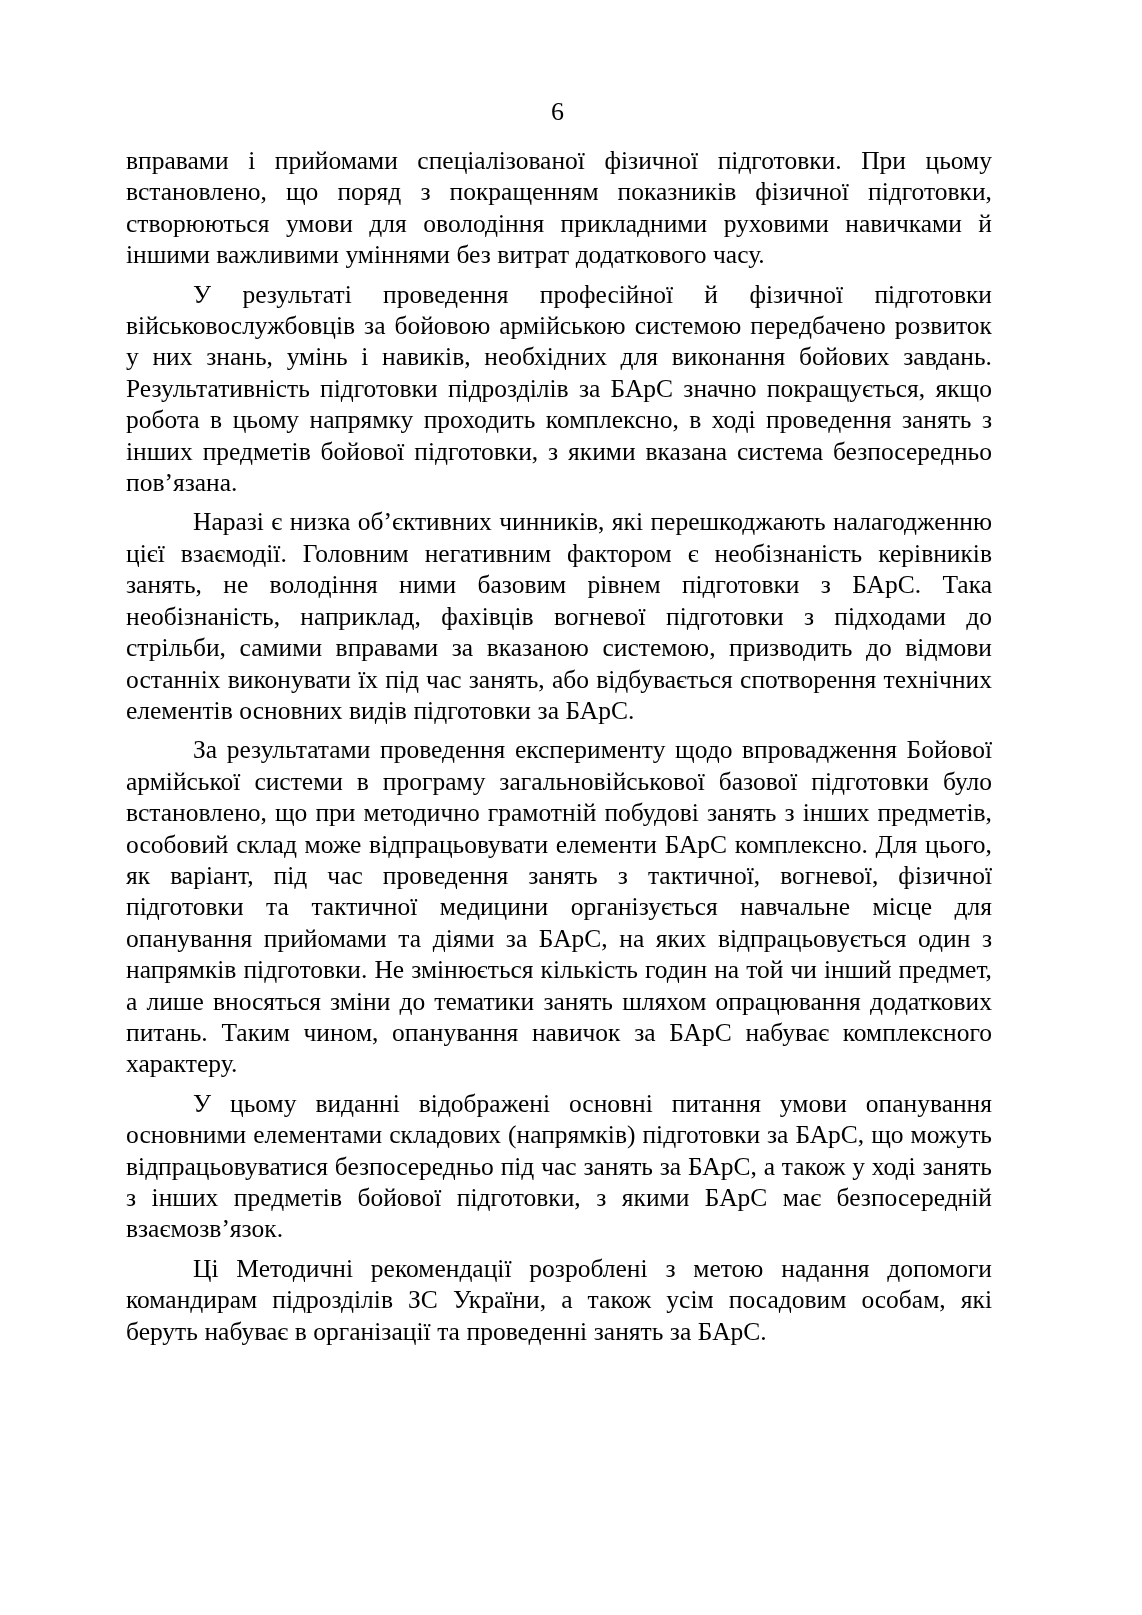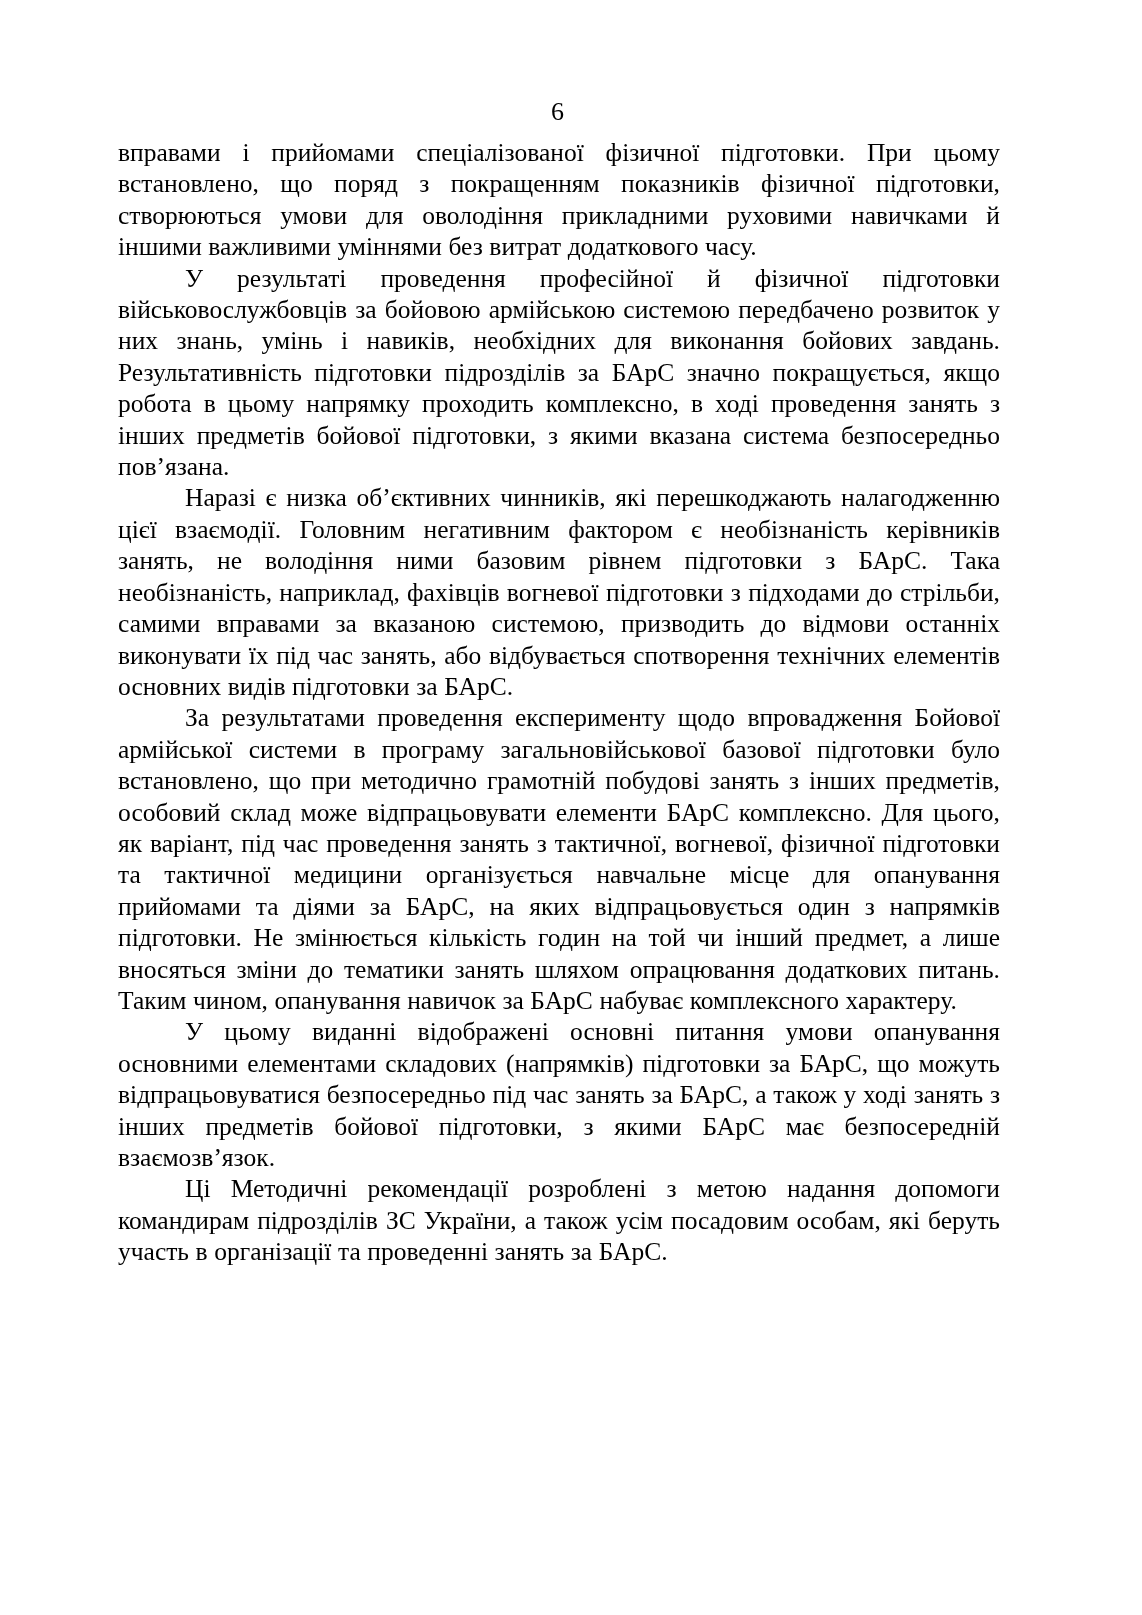--- a/index.html
+++ b/index.html
@@ -34,21 +34,21 @@
     line-height: 32px;
     font-family: "Liberation Serif", "DejaVu Serif", serif;
   }
   .body-text {
     position: absolute;
     top: 137px;
     left: 118px;
     width: 882px;
   }
   p.para {
-    margin: 0;
+    margin: 8px;
     padding: 0;
     font-size: 25.5px;
     line-height: 31.4px;
     text-align: justify;
     text-justify: inter-word;
     text-indent: 67px;
     hyphens: none;
     -webkit-hyphens: none;
     word-spacing: 0.2px;
   }
@@ -63,16 +63,16 @@
 <div class="page" style="background: rgb(255, 255, 255);">
 
   <div class="page-number">6</div>
 
   <div class="body-text">
     <p class="para no-indent">вправами і прийомами спеціалізованої фізичної підготовки. При цьому встановлено, що поряд з покращенням показників фізичної підготовки, створюються умови для оволодіння прикладними руховими навичками й іншими важливими уміннями без витрат додаткового часу.</p>
     <p class="para">У результаті проведення професійної й фізичної підготовки військовослужбовців за бойовою армійською системою передбачено розвиток у них знань, умінь і навиків, необхідних для виконання бойових завдань. Результативність підготовки підрозділів за БАрС значно покращується, якщо робота в цьому напрямку проходить комплексно, в ході проведення занять з інших предметів бойової підготовки, з якими вказана система безпосередньо пов’язана.</p>
     <p class="para">Наразі є низка об’єктивних чинників, які перешкоджають налагодженню цієї взаємодії. Головним негативним фактором є необізнаність керівників занять, не володіння ними базовим рівнем підготовки з БАрС. Така необізнаність, наприклад, фахівців вогневої підготовки з підходами до стрільби, самими вправами за вказаною системою, призводить до відмови останніх виконувати їх під час занять, або відбувається спотворення технічних елементів основних видів підготовки за БАрС.</p>
     <p class="para">За результатами проведення експерименту щодо впровадження Бойової армійської системи в програму загальновійськової базової підготовки було встановлено, що при методично грамотній побудові занять з інших предметів, особовий склад може відпрацьовувати елементи БАрС комплексно. Для цього, як варіант, під час проведення занять з тактичної, вогневої, фізичної підготовки  та тактичної медицини організується навчальне місце для опанування прийомами та діями за БАрС, на яких відпрацьовується один з напрямків підготовки. Не змінюється кількість годин на той чи інший предмет, а лише вносяться зміни до тематики занять шляхом опрацювання додаткових питань. Таким чином, опанування навичок за БАрС набуває комплексного  характеру.</p>
     <p class="para">У цьому виданні відображені основні питання умови опанування основними елементами складових (напрямків) підготовки за БАрС, що можуть відпрацьовуватися  безпосередньо під час занять за БАрС, а також у ході занять з інших предметів бойової підготовки, з якими БАрС має безпосередній взаємозв’язок.</p>
-    <p class="para">Ці Методичні рекомендації розроблені з метою надання допомоги командирам підрозділів ЗС України, а також усім посадовим особам, які беруть участь в організації та проведенні занять за БАрС.</p>
+    <p class="para">Ці Методичні рекомендації розроблені з метою надання допомоги командирам підрозділів ЗС України, а також усім посадовим особам, які беруть набуває в організації та проведенні занять за БАрС.</p>
   </div>
 
 </div>
 
 </body></html>

